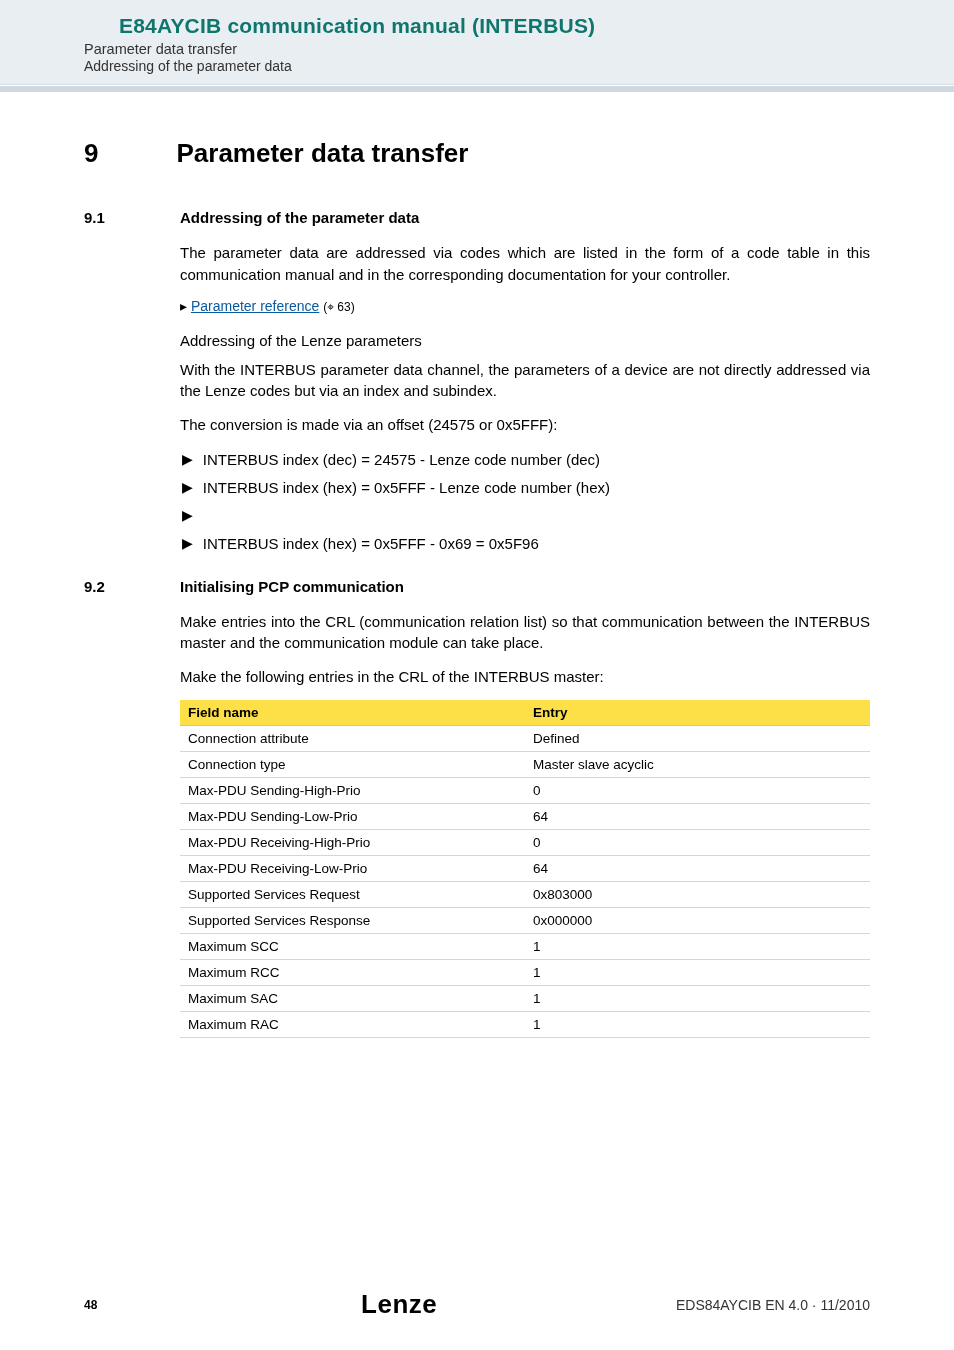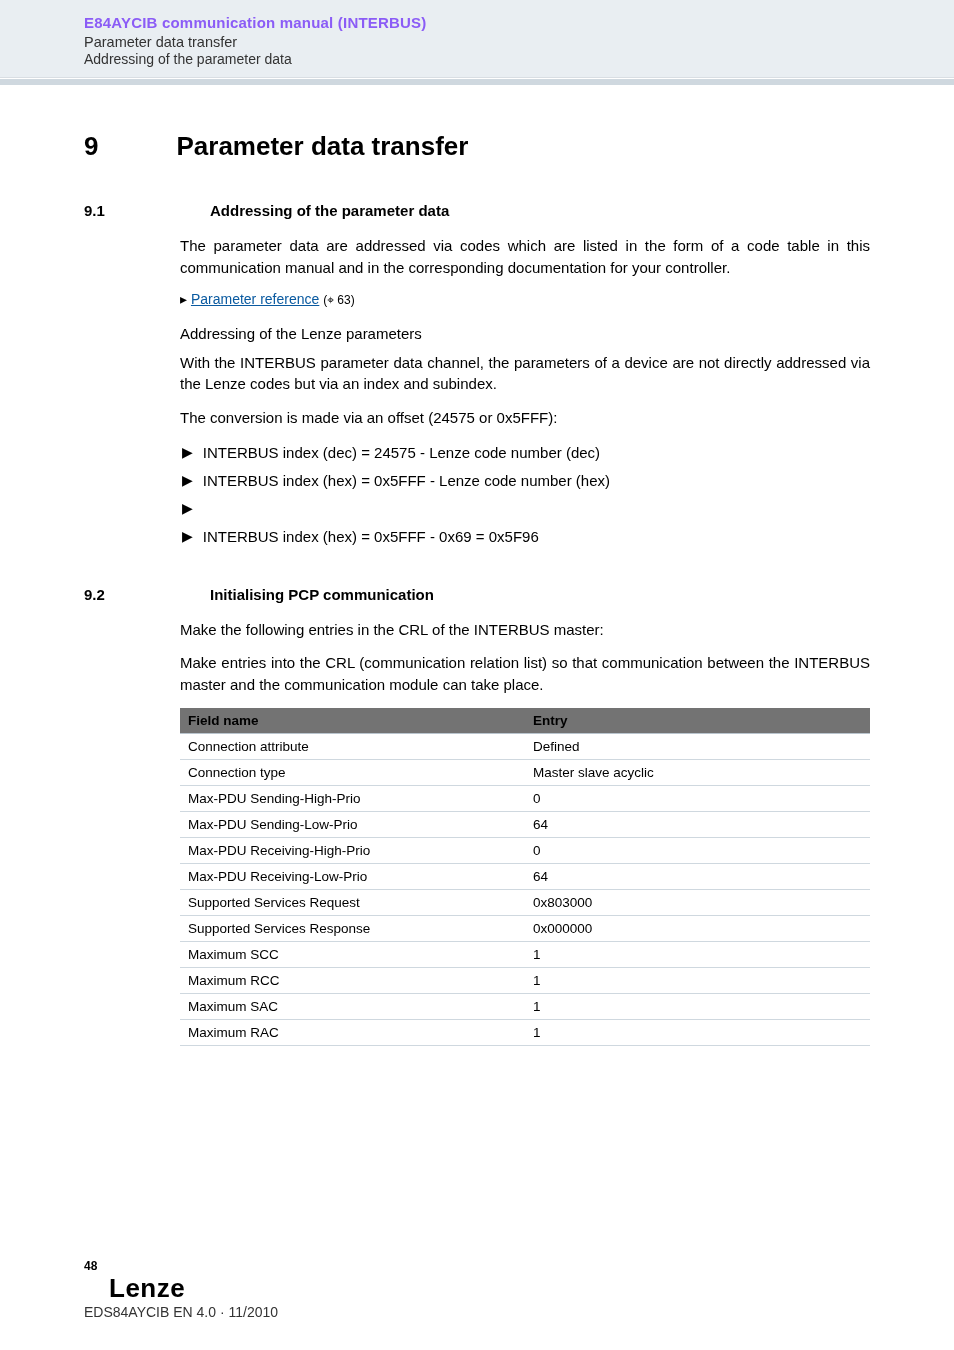--- a/index.html
+++ b/index.html
@@ -11,24 +11,25 @@
     color: #000;
     position: relative;
   }
   .header-band {
     background: #e9eef2;
     padding: 14px 0 10px 0;
     border-bottom: 1px solid #d9dee3;
   }
   .header-inner { padding-left: 84px; }
   .doc-title {
-    color: #8b5cf6;
-    font-weight: bold;
-    font-size: 15px;
+    color: #0f766e;
+    font-weight: bold;
+    font-size: 21px;
     letter-spacing: 0.2px;
+    margin-left: 35px;
   }
   .doc-sub1 {
     font-size: 14.5px;
     color: #333;
     margin-top: 3px;
   }
   .doc-sub2 {
     font-size: 14px;
     color: #333;
     margin-top: 1px;
@@ -53,21 +54,21 @@
     font-size: 26px;
   }
   .chapter-title {
     font-weight: bold;
     font-size: 26px;
   }
 
   .sec-row {
     display: flex;
     align-items: flex-end;
-    gap: 94px;
+    gap: 64px;
     margin-bottom: 16px;
   }
   .sec-num {
     font-weight: bold;
     font-size: 15px;
     width: 32px;
   }
   .sec-title {
     font-weight: bold;
     font-size: 15px;
@@ -111,42 +112,42 @@
     line-height: 1.7;
   }
 
   .crl-table {
     width: 100%;
     border-collapse: collapse;
     font-size: 13.5px;
     margin-top: 6px;
   }
   .crl-table th {
-    background: #737373;
+    background: #fde047;
     text-align: left;
     font-weight: bold;
     padding: 5px 8px;
     border-bottom: 1px solid #b9c4cd;
   }
   .crl-table td {
     padding: 5px 8px;
     border-bottom: 1px solid #cfd8df;
   }
   .crl-table td:first-child, .crl-table th:first-child { width: 50%; }
 
   .footer {
     position: absolute;
     bottom: 30px;
     left: 0;
     width: 100%;
     padding: 0 84px;
     display: flex;
     justify-content: space-between;
+    align-items: center;
     font-size: 11px;
-    flex-direction: column;
   }
   .page-num { font-weight: bold; font-size: 12px; }
   .logo {
     font-weight: bold;
     font-size: 26px;
     letter-spacing: 0.5px;
     margin-left: 25px;
   }
   .docref { font-size: 14px; color: #333; }
 </style>
@@ -201,28 +202,28 @@
       <div class="bullet-row">
         <span class="caret">▶</span>
       </div>
       <div class="bullet-row">
         <span class="caret">▶</span>
         <span>INTERBUS index (hex) = 0x5FFF - 0x69 = 0x5F96</span>
       </div>
     </div>
   </div>
 
-  <div class="sec-row" style="margin-top:37px;">
+  <div class="sec-row" style="margin-top:22px;">
     <span class="sec-num">9.2</span>
     <span class="sec-title">Initialising PCP communication</span>
   </div>
 
   <div class="indent-block">
+    <p class="para">Make entries into the CRL (communication relation list) so that communication between the INTERBUS master and the communication module can take place.</p>
     <p class="para">Make the following entries in the CRL of the INTERBUS master:</p>
-    <p class="para">Make entries into the CRL (communication relation list) so that communication between the INTERBUS master and the communication module can take place.</p>
 
     <table class="crl-table">
       <thead>
         <tr>
           <th>Field name</th>
           <th>Entry</th>
         </tr>
       </thead>
       <tbody id="crl-body">
           <tr>

